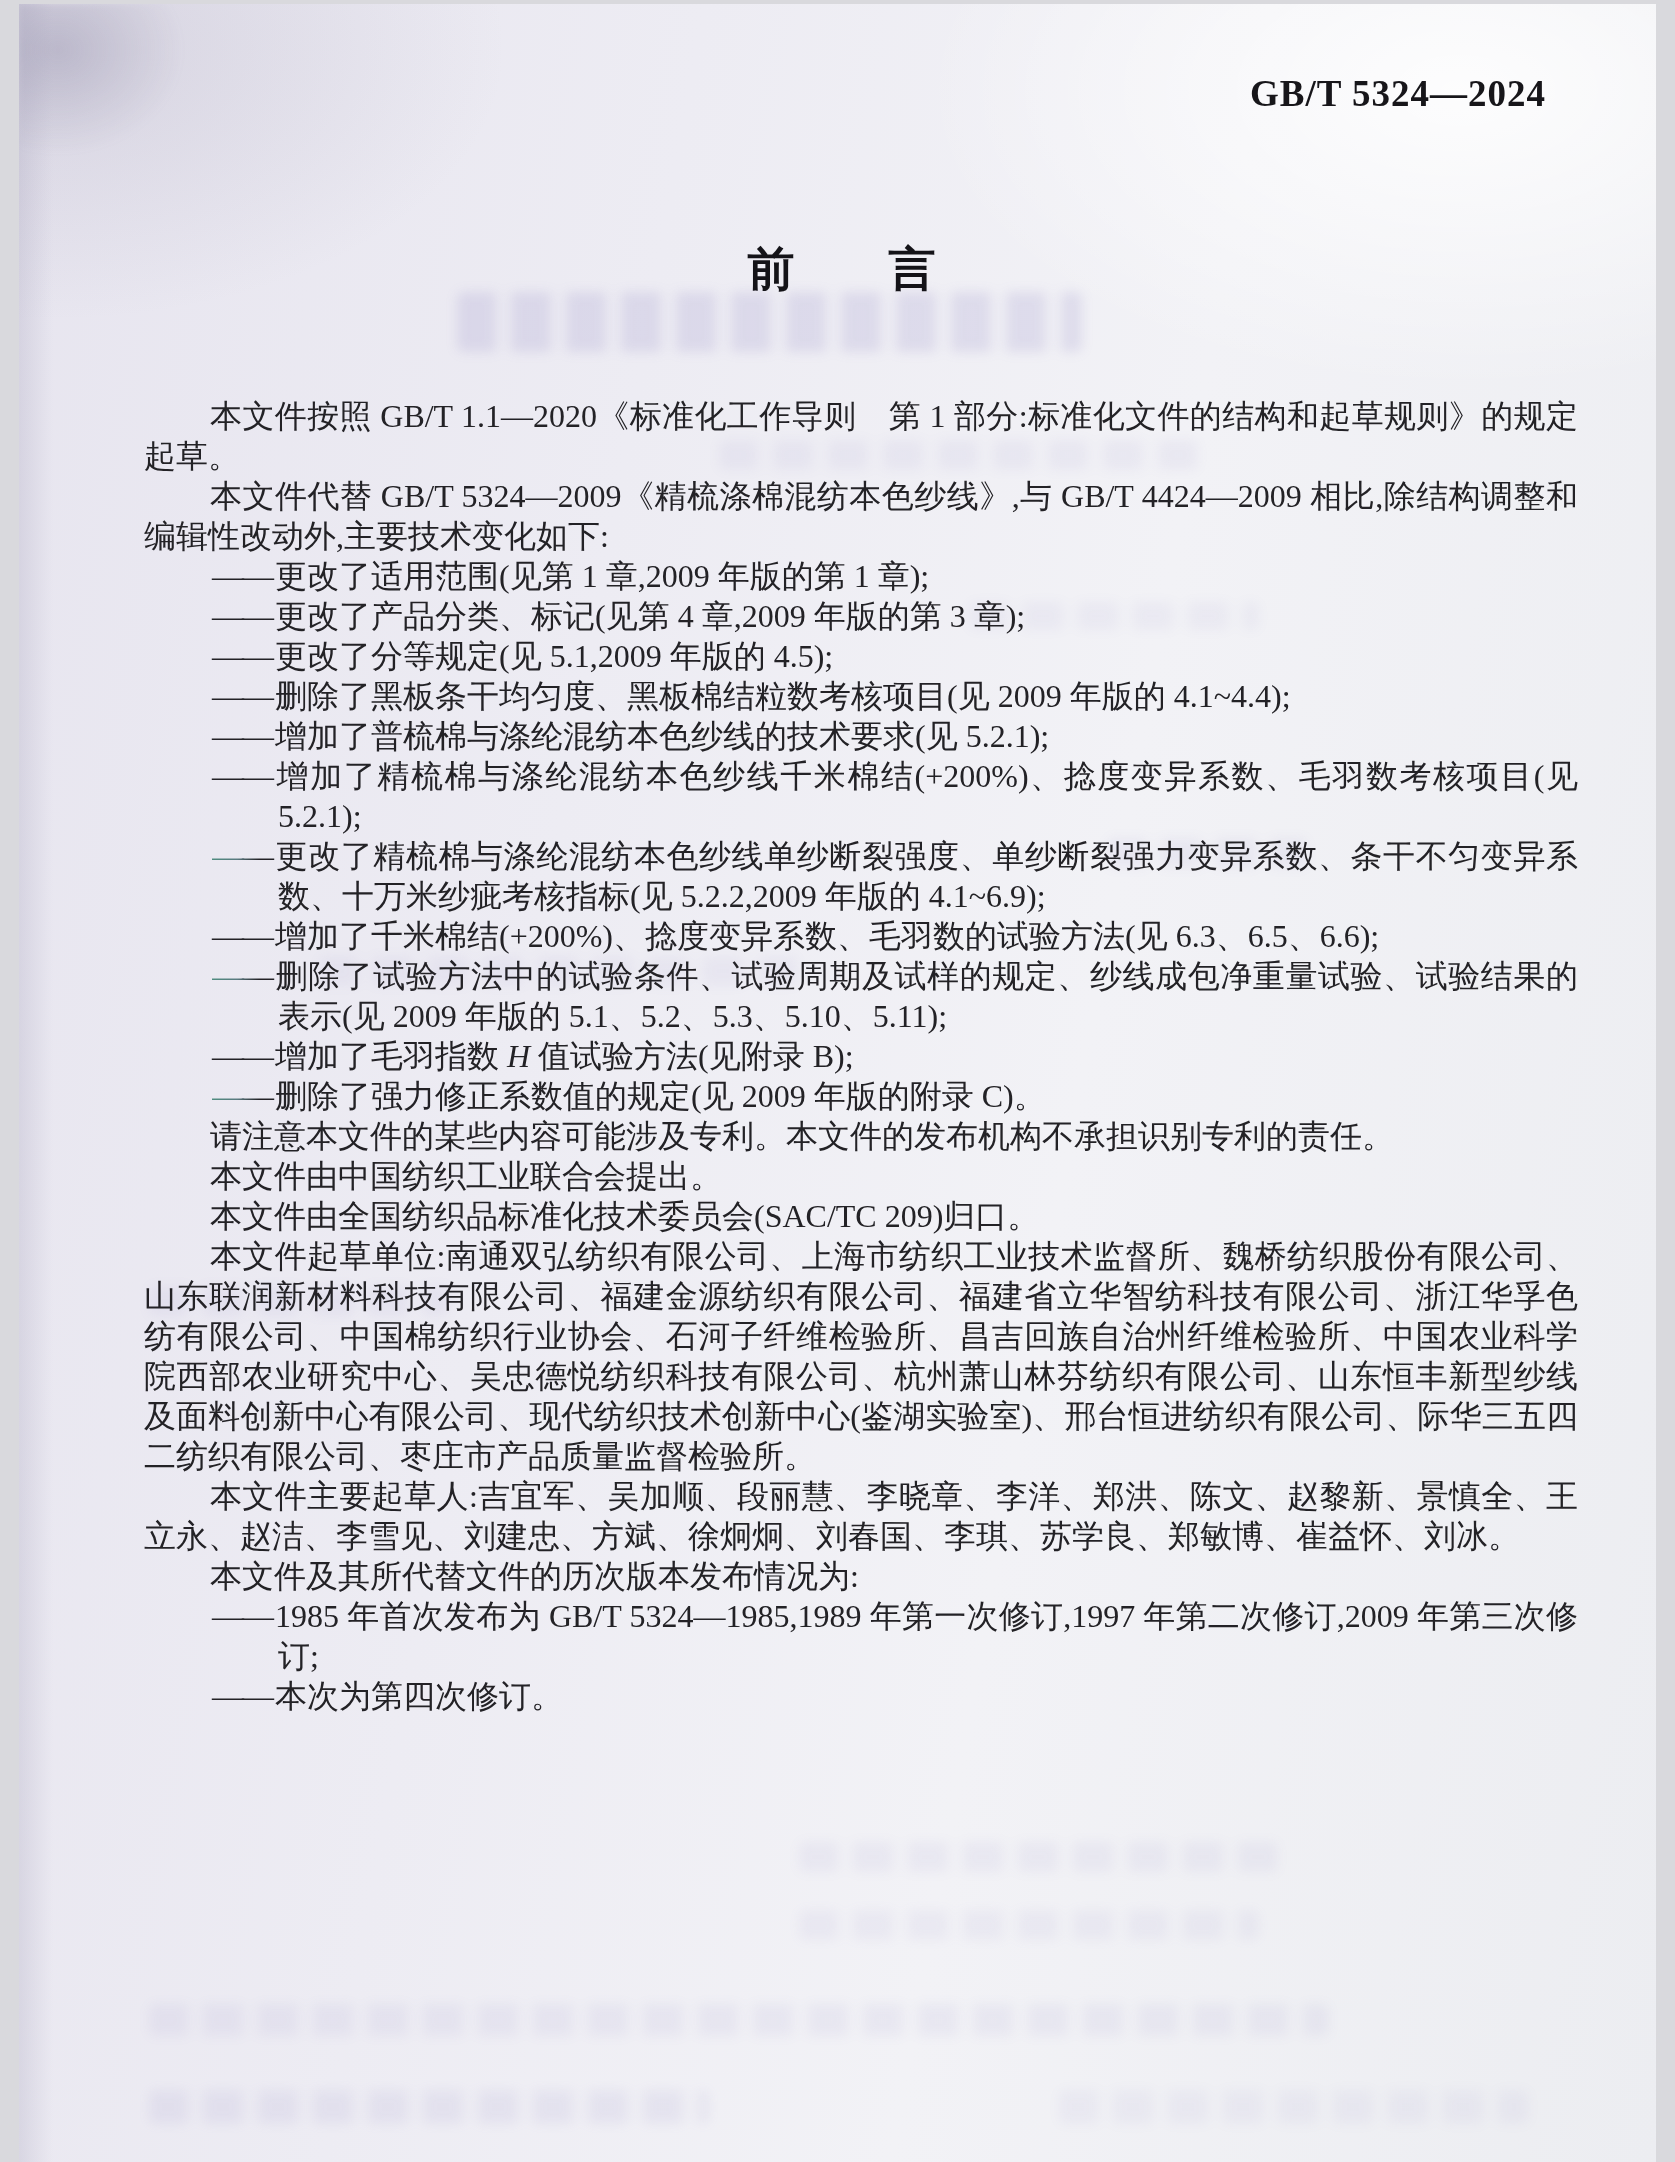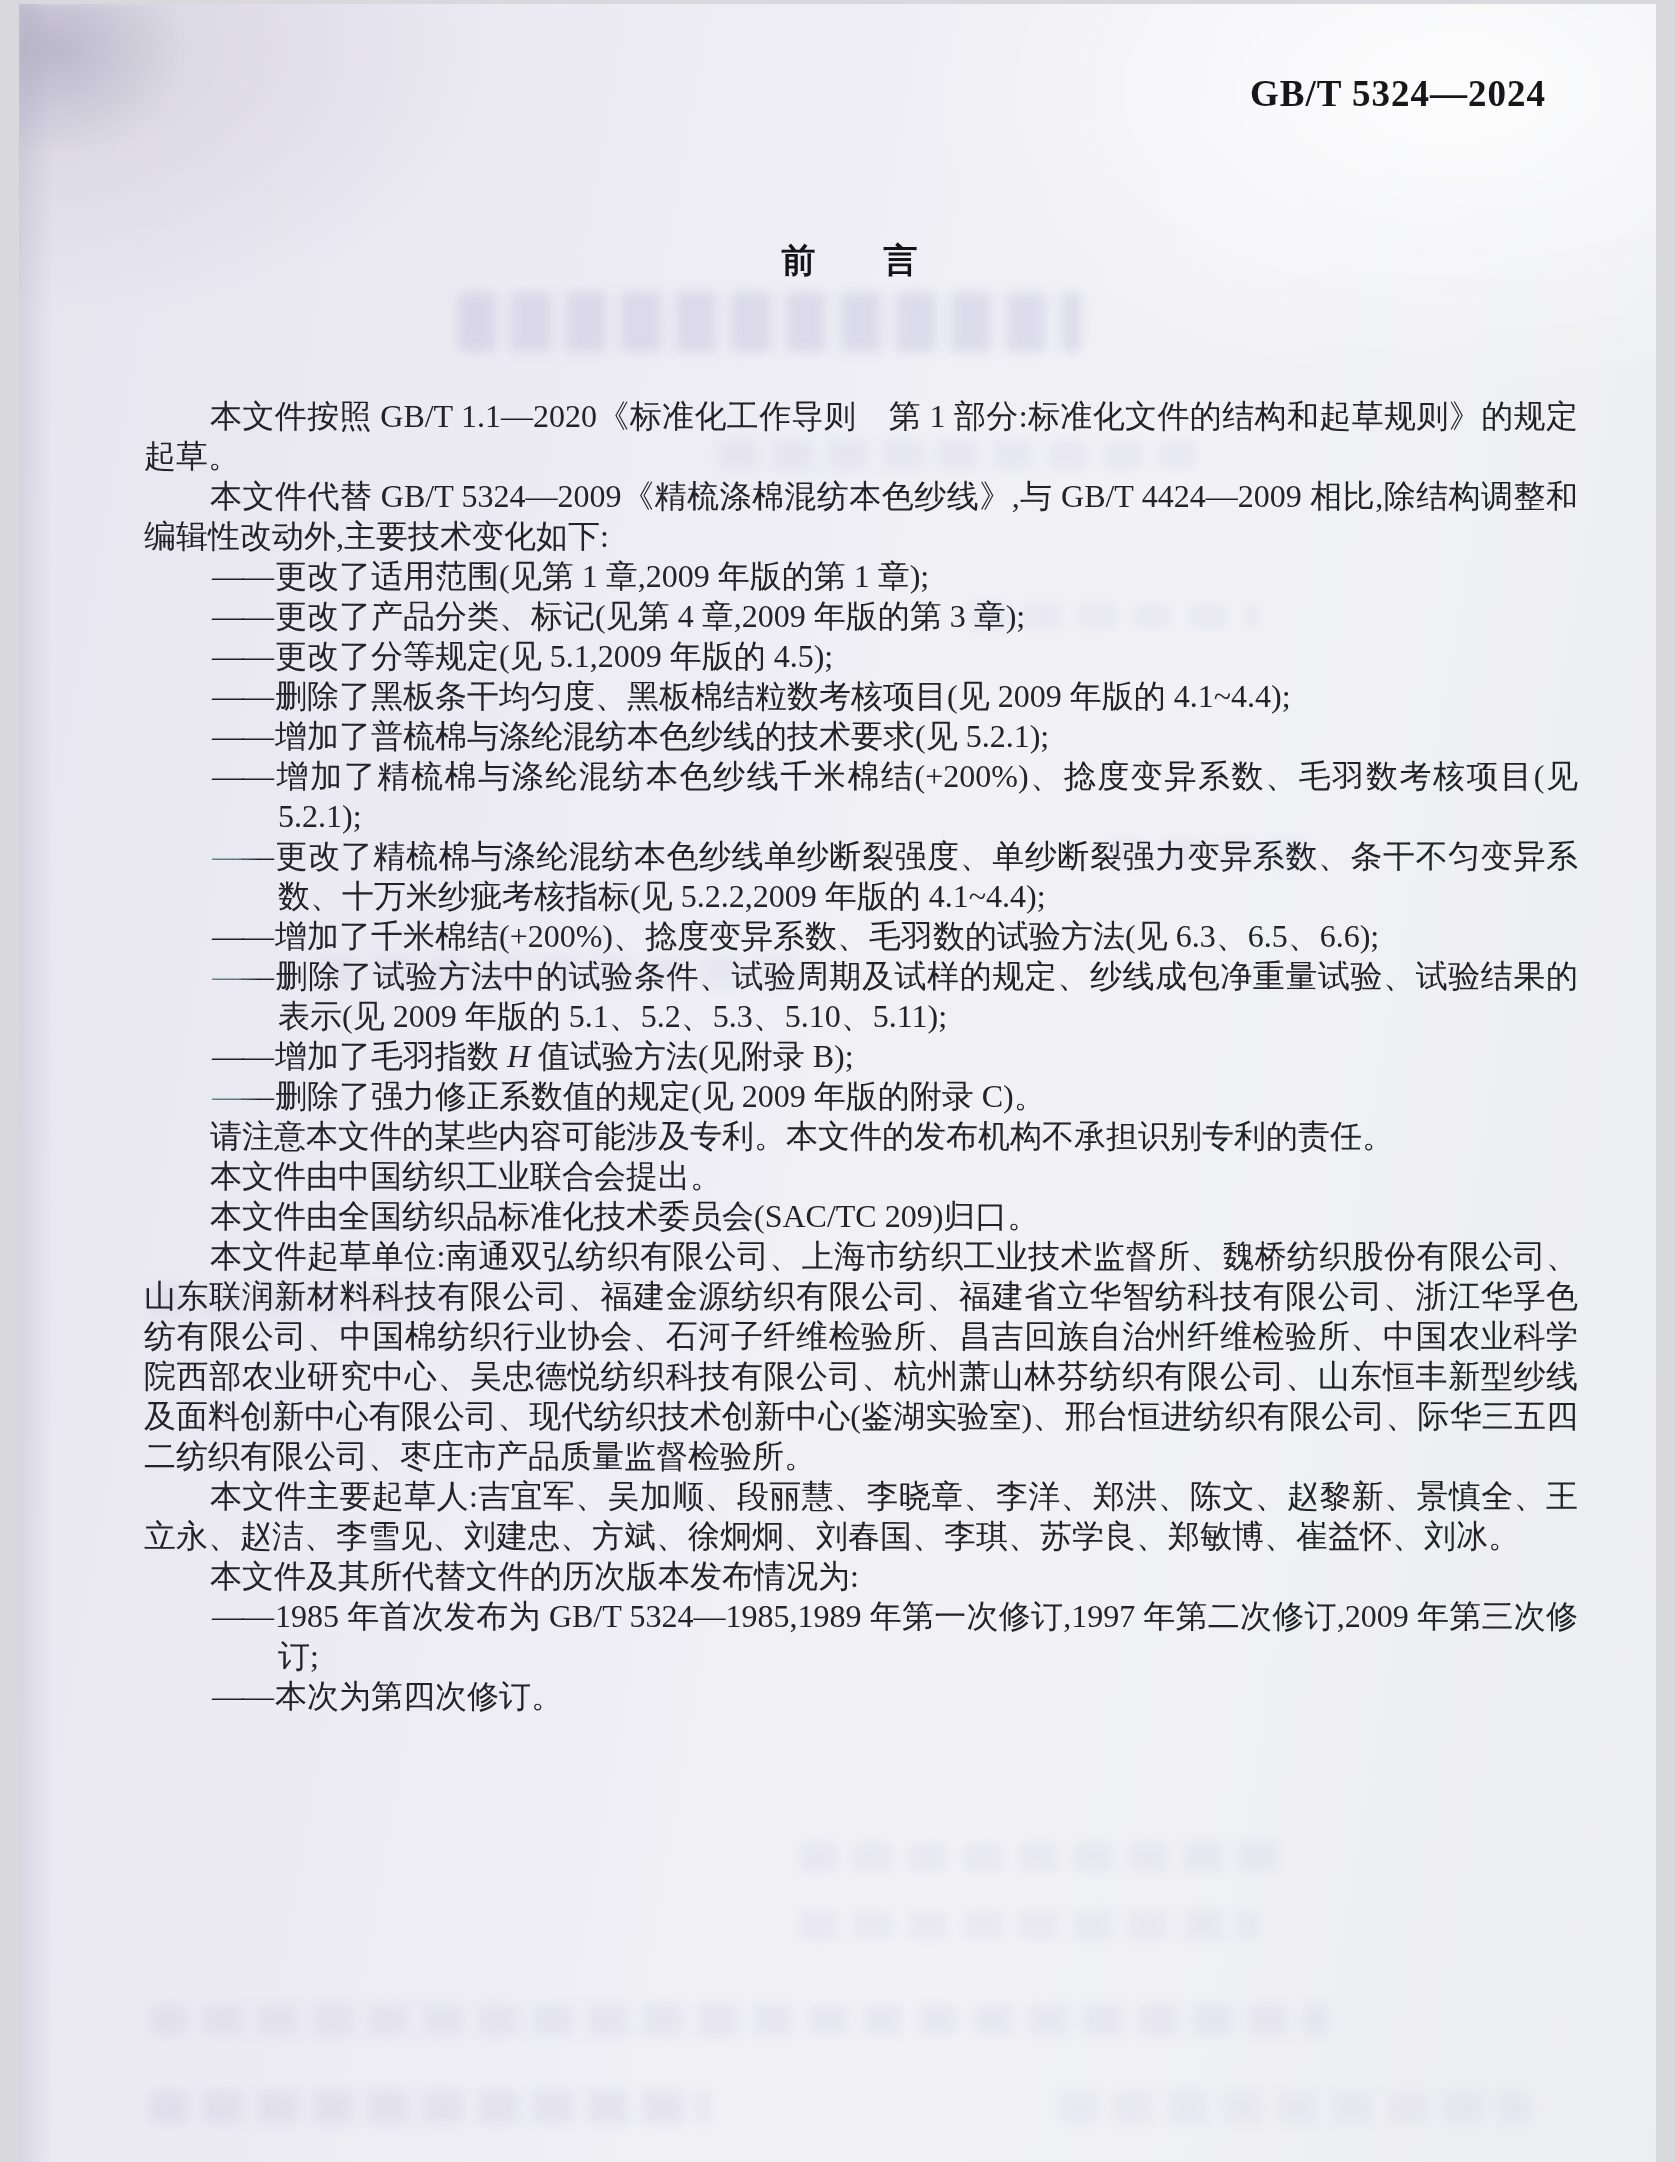--- a/index.html
+++ b/index.html
@@ -18,24 +18,24 @@
   
   .edge-strip{position:absolute;left:0;top:0;width:34px;height:100%;
     background:linear-gradient(90deg,rgba(120,115,150,.16),rgba(120,115,150,0));}
   
   .doc-number{
     position:absolute;top:68px;right:110px;
     font-size:37px;font-weight:bold;letter-spacing:1px;color:#17161a;
   }
   
   .doc-title{
-    position:absolute;top:234px;left:12px;width:100%;
+    position:absolute;top:234px;left:4px;width:100%;
     text-align:center;
     font-family:"Liberation Sans","DejaVu Sans",sans-serif;
-    font-weight:bold;font-size:34px;color:#141318;
+    font-weight:bold;font-size:47px;color:#141318;
     z-index:2;
   }
   
   .content{
     position:absolute;top:392px;left:125px;width:1434px;
     font-size:32px;line-height:40px;
     text-align:justify;
     z-index:2;
   }
   .content p{margin:0;}
@@ -97,21 +97,21 @@
 
   <div class="content">
       <p class="para"><span>本文件按照 GB/T 1.1—2020《标准化工作导则　第 1 部分:标准化文件的结构和起草规则》的规定起草。</span></p>
       <p class="para"><span>本文件代替 GB/T 5324—2009《精梳涤棉混纺本色纱线》,与 GB/T 4424—2009 相比,除结构调整和编辑性改动外,主要技术变化如下:</span></p>
       <p class="item"><span class="dash">——</span><span>更改了适用范围(见第 1 章,2009 年版的第 1 章);</span></p>
       <p class="item"><span class="dash">——</span><span>更改了产品分类、标记(见第 4 章,2009 年版的第 3 章);</span></p>
       <p class="item"><span class="dash">——</span><span>更改了分等规定(见 5.1,2009 年版的 4.5);</span></p>
       <p class="item"><span class="dash">——</span><span>删除了黑板条干均匀度、黑板棉结粒数考核项目(见 2009 年版的 4.1~4.4);</span></p>
       <p class="item"><span class="dash">——</span><span>增加了普梳棉与涤纶混纺本色纱线的技术要求(见 5.2.1);</span></p>
       <p class="item"><span class="dash">——</span><span>增加了精梳棉与涤纶混纺本色纱线千米棉结(+200%)、捻度变异系数、毛羽数考核项目(见 5.2.1);</span></p>
-      <p class="item"><span class="dash fringe">——</span><span>更改了精梳棉与涤纶混纺本色纱线单纱断裂强度、单纱断裂强力变异系数、条干不匀变异系数、十万米纱疵考核指标(见 5.2.2,2009 年版的 4.1~4.4);</span></p>
+      <p class="item"><span class="dash fringe">——</span><span>更改了精梳棉与涤纶混纺本色纱线单纱断裂强度、单纱断裂强力变异系数、条干不匀变异系数、十万米纱疵考核指标(见 5.2.2,2009 年版的 4.1~6.9);</span></p>
       <p class="item"><span class="dash">——</span><span>增加了千米棉结(+200%)、捻度变异系数、毛羽数的试验方法(见 6.3、6.5、6.6);</span></p>
       <p class="item"><span class="dash fringe">——</span><span>删除了试验方法中的试验条件、试验周期及试样的规定、纱线成包净重量试验、试验结果的表示(见 2009 年版的 5.1、5.2、5.3、5.10、5.11);</span></p>
       <p class="item"><span class="dash">——</span><span>增加了毛羽指数 <i>H</i> 值试验方法(见附录 B);</span></p>
       <p class="item"><span class="dash fringe">——</span><span>删除了强力修正系数值的规定(见 2009 年版的附录 C)。</span></p>
       <p class="para"><span>请注意本文件的某些内容可能涉及专利。本文件的发布机构不承担识别专利的责任。</span></p>
       <p class="para"><span>本文件由中国纺织工业联合会提出。</span></p>
       <p class="para"><span>本文件由全国纺织品标准化技术委员会(SAC/TC 209)归口。</span></p>
       <p class="para"><span>本文件起草单位:南通双弘纺织有限公司、上海市纺织工业技术监督所、魏桥纺织股份有限公司、山东联润新材料科技有限公司、福建金源纺织有限公司、福建省立华智纺科技有限公司、浙江华孚色纺有限公司、中国棉纺织行业协会、石河子纤维检验所、昌吉回族自治州纤维检验所、中国农业科学院西部农业研究中心、吴忠德悦纺织科技有限公司、杭州萧山林芬纺织有限公司、山东恒丰新型纱线及面料创新中心有限公司、现代纺织技术创新中心(鉴湖实验室)、邢台恒进纺织有限公司、际华三五四二纺织有限公司、枣庄市产品质量监督检验所。</span></p>
       <p class="para"><span>本文件主要起草人:吉宜军、吴加顺、段丽慧、李晓章、李洋、郑洪、陈文、赵黎新、景慎全、王立永、赵洁、李雪见、刘建忠、方斌、徐炯炯、刘春国、李琪、苏学良、郑敏博、崔益怀、刘冰。</span></p>
       <p class="para"><span>本文件及其所代替文件的历次版本发布情况为:</span></p>

